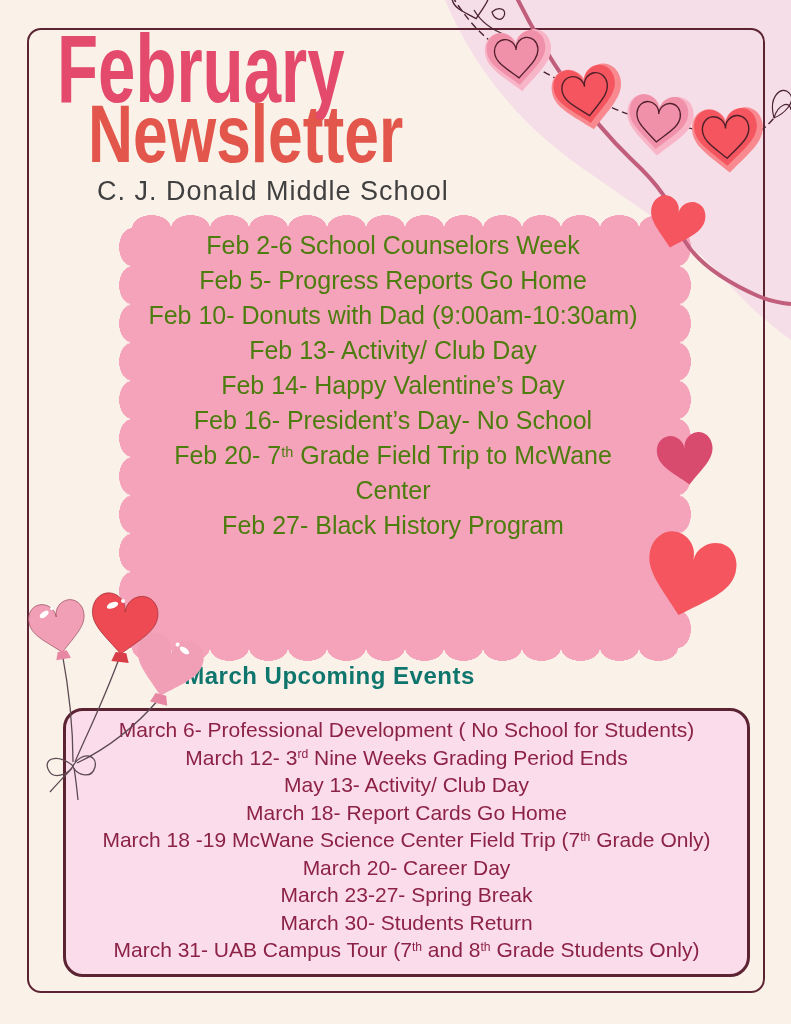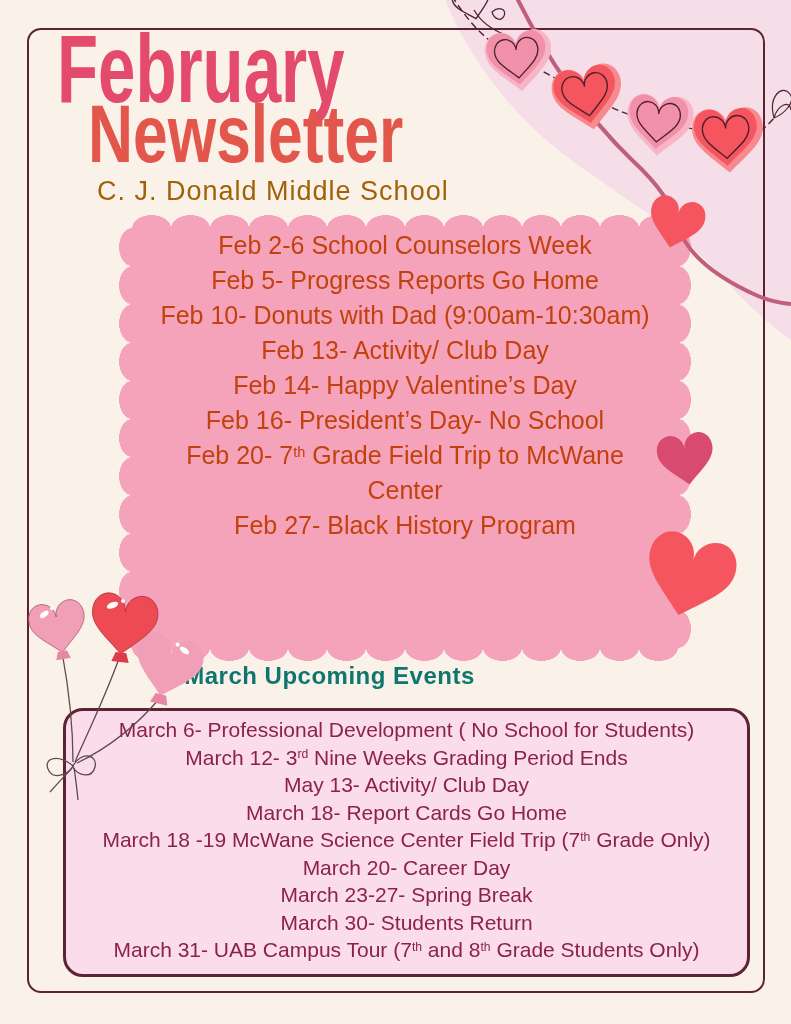--- a/index.html
+++ b/index.html
@@ -16,21 +16,21 @@
   .content { position:absolute; inset:0; z-index:2;padding-left:24px; }
   .title-line1 {
     position:absolute; left:57px; top:16px; font-size:96px; font-weight:bold;
     color:#e44a6c; transform:scaleX(0.70); transform-origin:left top; white-space:nowrap; line-height:1.1;
   }
   .title-line2 {
     position:absolute; left:88px; top:89px; font-size:82px; font-weight:bold;
     color:#e2564b; transform:scaleX(0.76); transform-origin:left top; white-space:nowrap; line-height:1.1;
   }
   .subtitle {
-    position:absolute; left:97px; top:176px; font-size:27px; color:#a16207;
+    position:absolute; left:97px; top:176px; font-size:27px; color:#404040;
     letter-spacing:1px; white-space:nowrap;
   }
   
   .feb-box { position:absolute; left:132px; top:228px; width:546px; height:420px; }
   .feb-box .core { position:absolute; inset:0; background:#f5a3bb; border-radius:20px; }
   .feb-box::before {
     content:""; position:absolute; left:0; right:0; top:-13px; height:26px;
     background-image:radial-gradient(closest-side, #f5a3bb 98%, rgba(245,163,187,0));
     background-size:39px 26px; background-repeat:repeat-x; background-position:0 0;
   }
@@ -40,22 +40,22 @@
     background-size:39px 26px; background-repeat:repeat-x; background-position:0 0;
   }
   .feb-box .scallop-l, .feb-box .scallop-r {
     position:absolute; top:0; bottom:0; width:26px;
     background-image:radial-gradient(closest-side, #f5a3bb 98%, rgba(245,163,187,0));
     background-size:26px 38.2px; background-repeat:repeat-y;
   }
   .feb-box .scallop-l { left:-13px; }
   .feb-box .scallop-r { right:-13px; }
   .feb-events {
-    position:absolute; left:28px; top:0; width:490px; text-align:center;
-    font-size:25px; line-height:35px; color:#c2410c;
+    position:absolute; left:16px; top:0; width:490px; text-align:center;
+    font-size:25px; line-height:35px; color:#4d7c0f;
   }
   
   .march-heading {
     position:absolute; left:16px; top:662px; width:627px; text-align:center;
     font-size:24px; font-weight:bold; color:#0f766e; letter-spacing:0.5px;
   }
   .march-box {
     position:absolute; left:63px; top:708px; width:687px; height:269px;
     background:#fbdcea; border:3px solid #5c2433; border-radius:20px; box-sizing:border-box;
   }

